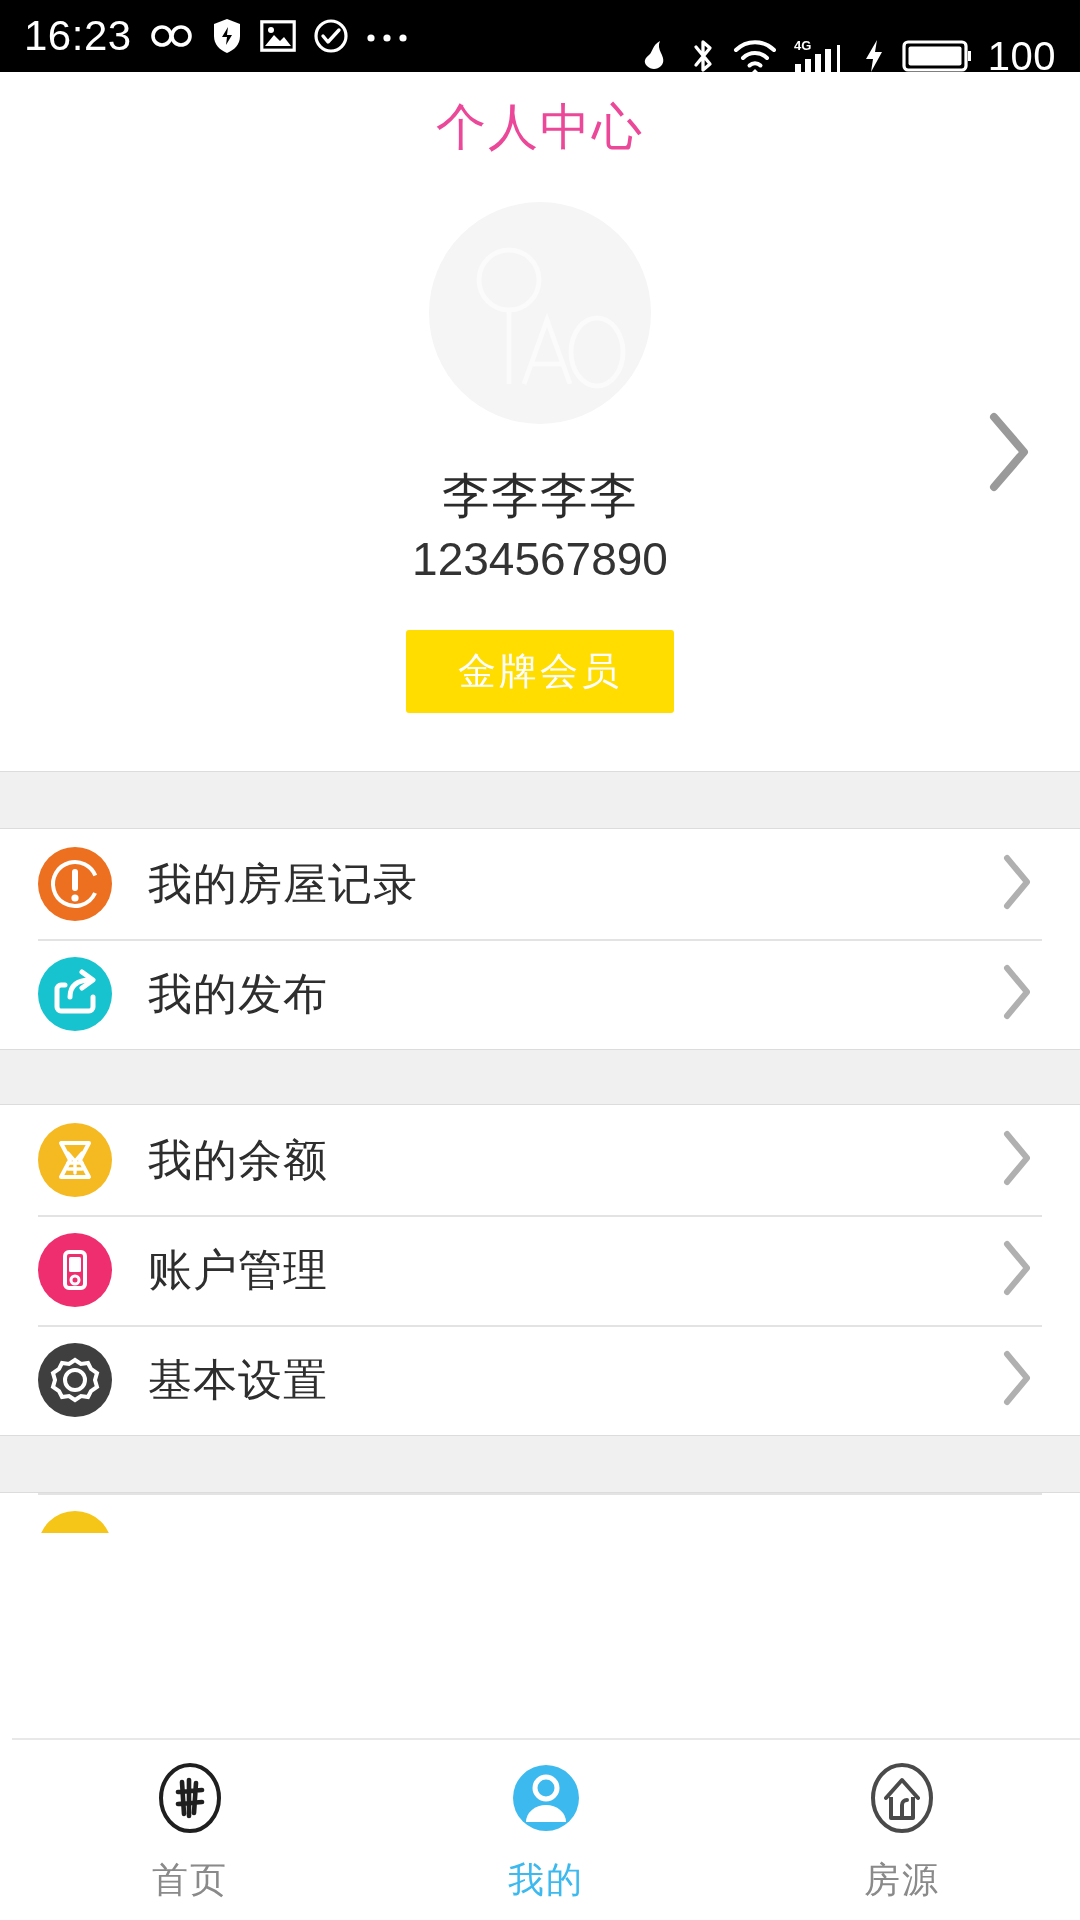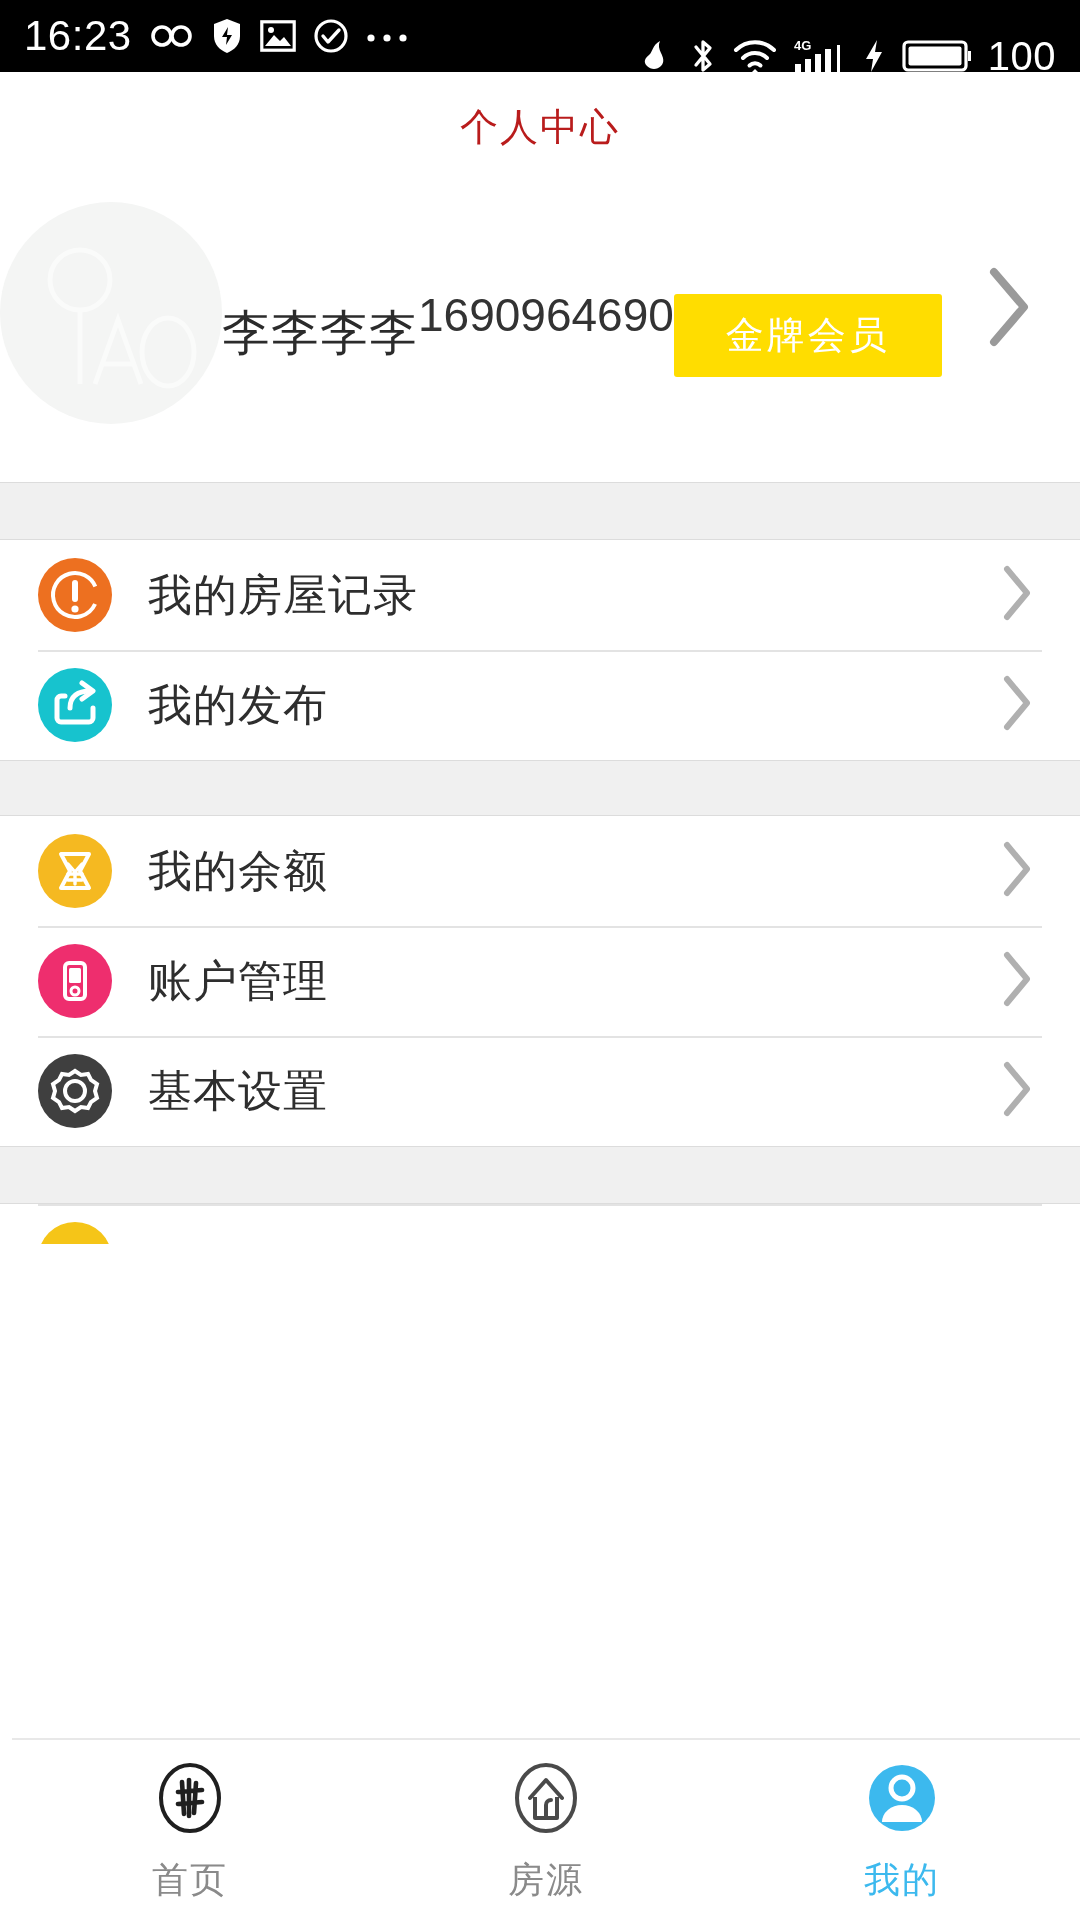--- a/index.html
+++ b/index.html
@@ -27,30 +27,30 @@
   .sb-ico{ display:inline-flex; align-items:center; justify-content:center; }
 
   
   .appbar{
     height:110px;
     background:#fff;
     display:flex;
     align-items:center;
     justify-content:center;
   }
-  .appbar-title{ font-size:38px; color:#b91c1c; letter-spacing:2px; }
+  .appbar-title{ font-size:50px; color:#ec4899; letter-spacing:2px; }
 
   
   .profile{
     position:relative;
     background:#fff;
     padding-top:20px;
     padding-bottom:58px;
     display:flex;
-    flex-direction:row;
+    flex-direction:column;
     align-items:center;
   }
   .avatar{
     width:222px; height:222px;
     border-radius:50%;
     background:#f4f5f4;
     display:flex; align-items:center; justify-content:center;
     position:relative;
     overflow:hidden;
   }
@@ -262,21 +262,21 @@
       <g fill="none" stroke="#ffffff" stroke-width="5">
         <circle cx="80" cy="78" r="30"></circle>
         <path d="M80 108 L80 182"></path>
         <path d="M95 182 L118 118 L141 182"></path>
         <path d="M104 162 L132 162"></path>
         <ellipse cx="168" cy="150" rx="26" ry="34"></ellipse>
       </g>
     </svg>
   </div>
   <div class="pname">李李李李</div>
-  <div class="pphone">1690964690</div>
+  <div class="pphone">1234567890</div>
   <div class="badge">金牌会员</div>
 
   <div class="profile-chevron">
     <svg width="56" height="90" viewBox="0 0 56 90">
       <path d="M14 10 L44 45 L14 80" fill="none" stroke="#9a9a9a" stroke-width="8" stroke-linecap="round" stroke-linejoin="round"></path>
     </svg>
   </div>
 </div>
 
 <div class="band"></div>
@@ -380,35 +380,35 @@
   <div class="tab">
     <span>
       <svg width="84" height="84" viewBox="0 0 84 84">
         <ellipse cx="42" cy="42" rx="29" ry="33" fill="none" stroke="#1f1f1f" stroke-width="4"></ellipse>
         <path d="M34 26 L36 58 M41 24 L41 60 M48 27 L46 57 M30 36 L54 34 M30 48 L54 46" stroke="#1f1f1f" stroke-width="4.6" stroke-linecap="round"></path>
       </svg>
     </span>
     <span class="tab-label">首页</span>
   </div>
 
+  <div class="tab active">
+    <span>
+      <svg width="84" height="84" viewBox="0 0 84 84">
+        <circle cx="42" cy="42" r="33" fill="#3CB9EE"></circle>
+        <circle cx="42" cy="32" r="11" fill="none" stroke="#fff" stroke-width="5"></circle>
+        <path d="M22 66 a20 17 0 0 1 40 0 z" fill="#fff"></path>
+      </svg>
+    </span>
+    <span class="tab-label">我的</span>
+  </div>
+
   <div class="tab">
     <span>
       <svg width="84" height="84" viewBox="0 0 84 84">
         <ellipse cx="42" cy="42" rx="29" ry="33" fill="none" stroke="#4a4a4a" stroke-width="4"></ellipse>
         <path d="M26 42 L42 24 L58 42" fill="none" stroke="#4a4a4a" stroke-width="4" stroke-linecap="round" stroke-linejoin="round"></path>
         <path d="M31 41 V62 H53 V41" fill="none" stroke="#4a4a4a" stroke-width="4" stroke-linejoin="round"></path>
         <path d="M42 62 V49 a5 5 0 0 1 5-5" fill="none" stroke="#4a4a4a" stroke-width="4" stroke-linecap="round"></path>
       </svg>
     </span>
     <span class="tab-label">房源</span>
   </div>
-
-  <div class="tab active">
-    <span>
-      <svg width="84" height="84" viewBox="0 0 84 84">
-        <circle cx="42" cy="42" r="33" fill="#3CB9EE"></circle>
-        <circle cx="42" cy="32" r="11" fill="none" stroke="#fff" stroke-width="5"></circle>
-        <path d="M22 66 a20 17 0 0 1 40 0 z" fill="#fff"></path>
-      </svg>
-    </span>
-    <span class="tab-label">我的</span>
-  </div>
 </div>
 
 </body></html>

